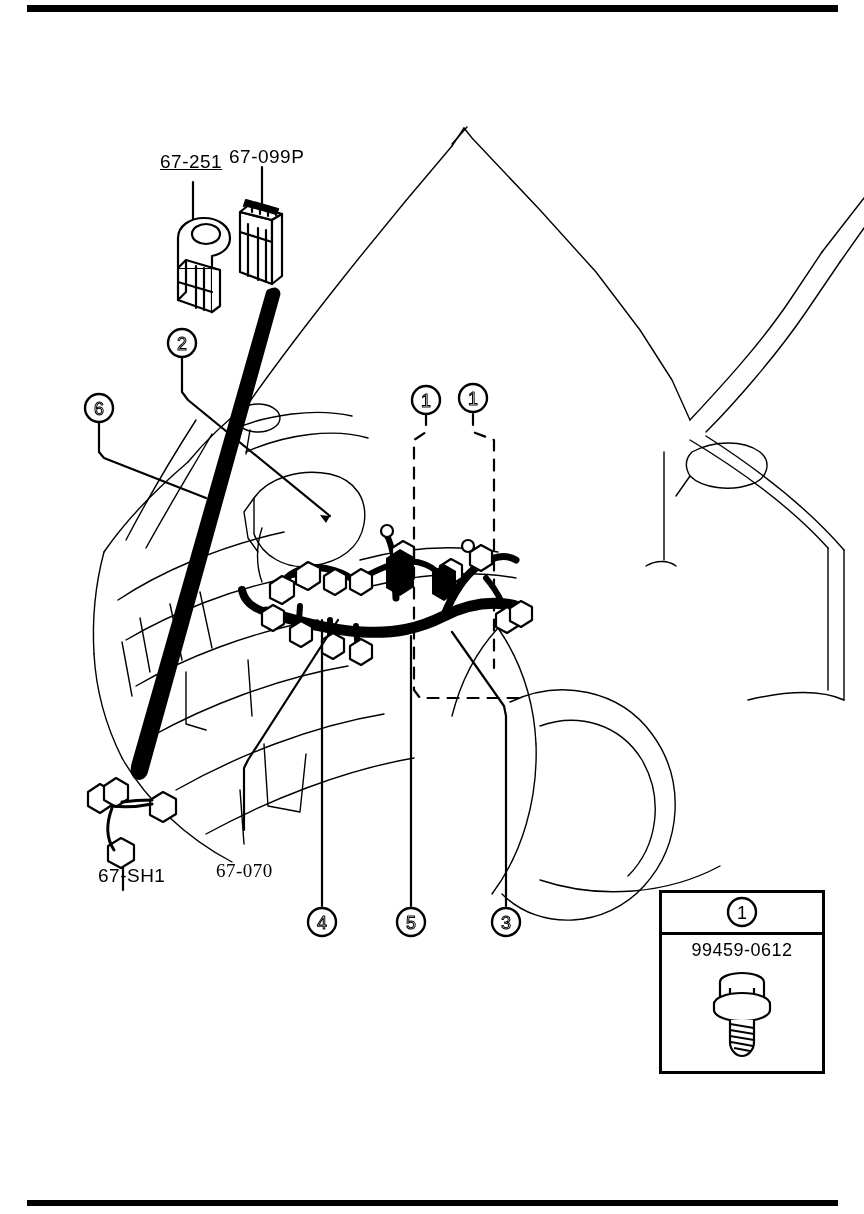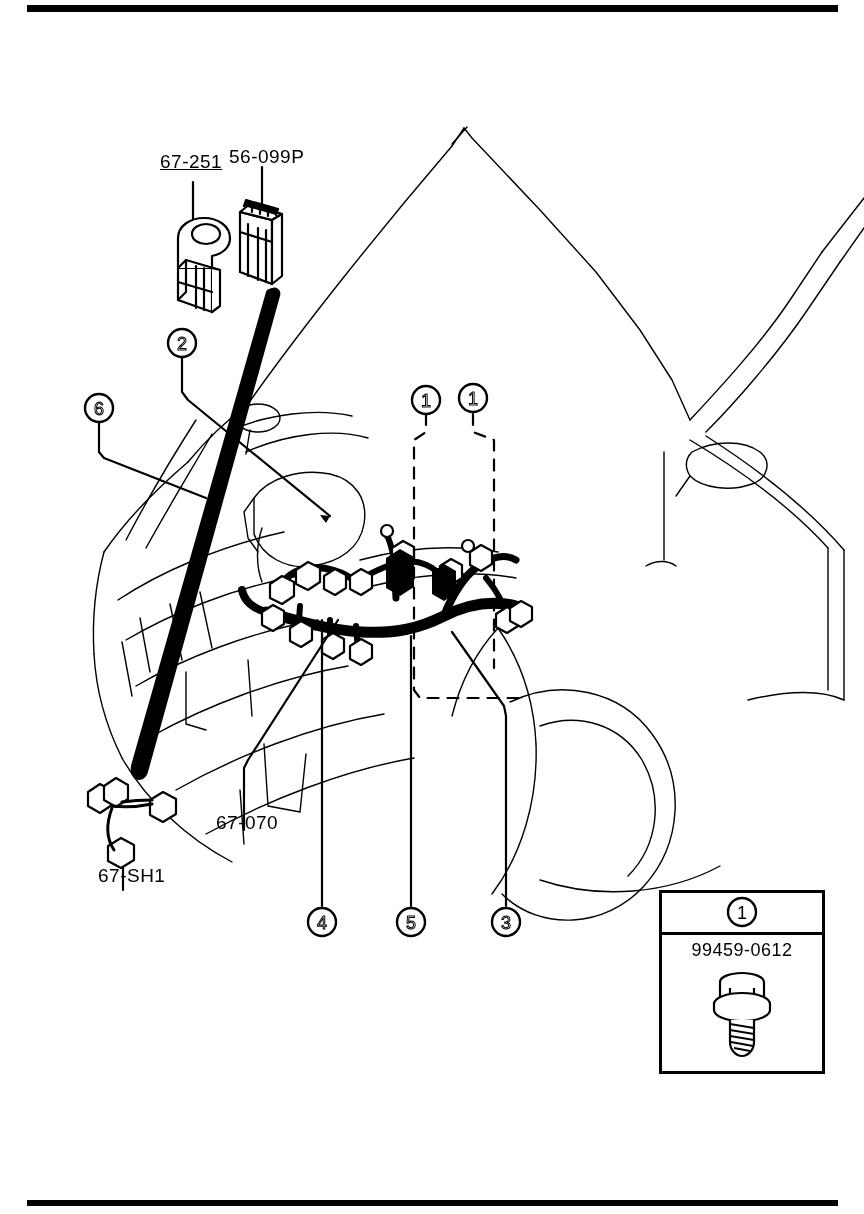--- a/index.html
+++ b/index.html
@@ -268,22 +268,22 @@
           <path d="M112 806 C 128 808 142 806 152 804"></path>
           <path d="M112 808 C 106 824 106 838 114 850"></path>
           <path d="M122 802 C 136 800 146 800 152 800"></path>
         </g>
       </g>
 
     </g>
   </svg>
 
   <div class="lbl" style="left:160px;top:151px;text-decoration:underline;">67-251</div>
-  <div class="lbl" style="left:229px;top:146px;">56-099P</div>
-  <div class="lbl" style="left:216px;top:812px;">67-070</div>
+  <div class="lbl" style="left:229px;top:146px;">67-099P</div>
+  <div class="lbl" style="left:216px;top:860px;font-family:Liberation Serif, serif;">67-070</div>
   <div class="lbl" style="left:98px;top:865px;">67-SH1</div>
 
   <div id="legend-box">
     <div id="legend-head">
       <svg viewBox="0 0 160 39" style="width:160px;height:39px;">
         <circle cx="80" cy="19" r="14" fill="#fff" stroke="#000" stroke-width="2.4"></circle>
         <text class="balloon-txt" x="80" y="26" text-anchor="middle">1</text>
       </svg>
     </div>
     <div id="legend-body">

